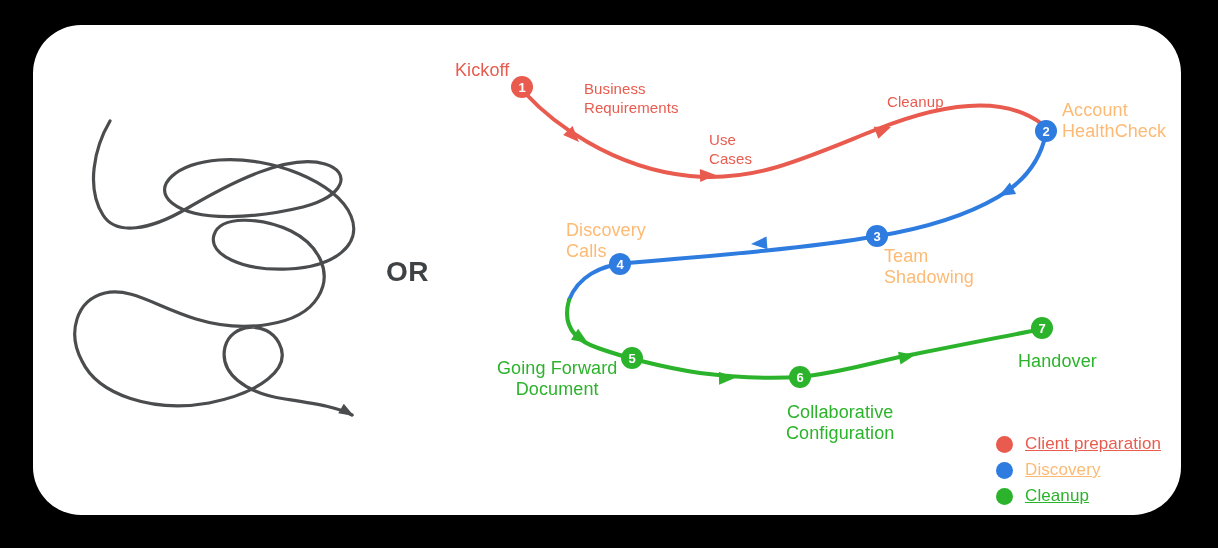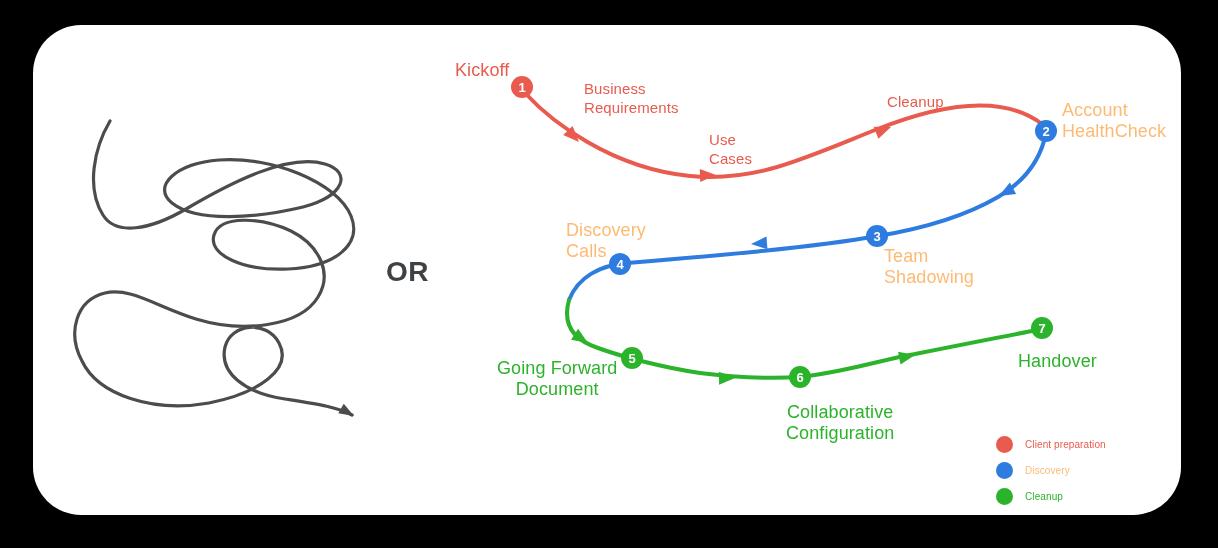--- a/index.html
+++ b/index.html
@@ -23,21 +23,21 @@
   .or-label{
     position:absolute;left:386px;top:256px;font-size:28px;font-weight:bold;
     color:#3F4245;letter-spacing:.5px;
   }
   .legend{position:absolute;left:996px;top:431px;}
   .legend-row{display:flex;align-items:center;height:26px;}
   .legend-dot{width:17px;height:17px;border-radius:50%;margin-right:12px;flex:none;}
   .legend-dot.d-red{background:#E85B4E;}
   .legend-dot.d-blue{background:#2E7CE0;}
   .legend-dot.d-green{background:#2CB32C;}
-  .legend-text{font-size:10px;letter-spacing:.1px;}
+  .legend-text{font-size:17px;letter-spacing:.1px;text-decoration:underline;}
   .step-num{
     font-size:13px;font-weight:600;fill:#ffffff;text-anchor:middle;
     font-family:"Liberation Sans","DejaVu Sans",sans-serif;
   }
 </style>
 </head>
 <body>
 
 <div class="stage">
   <div class="card"></div>

